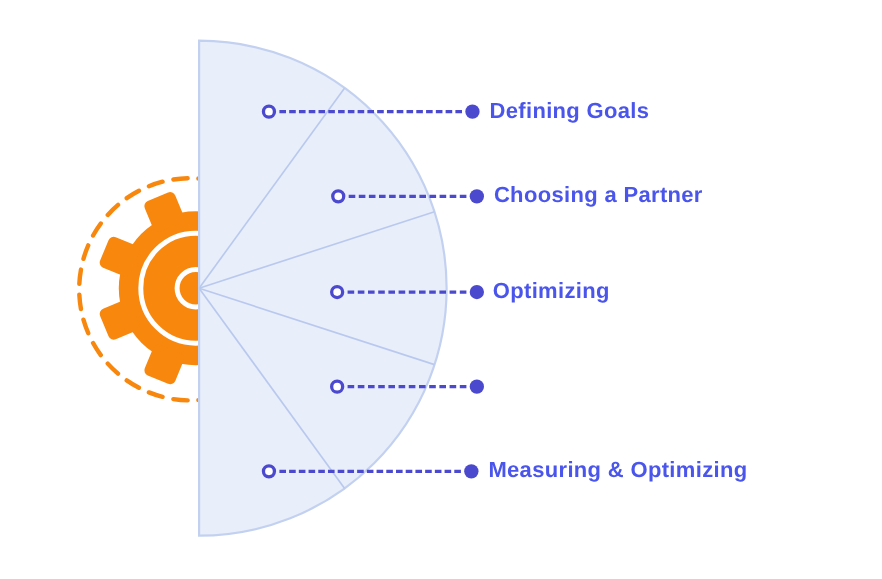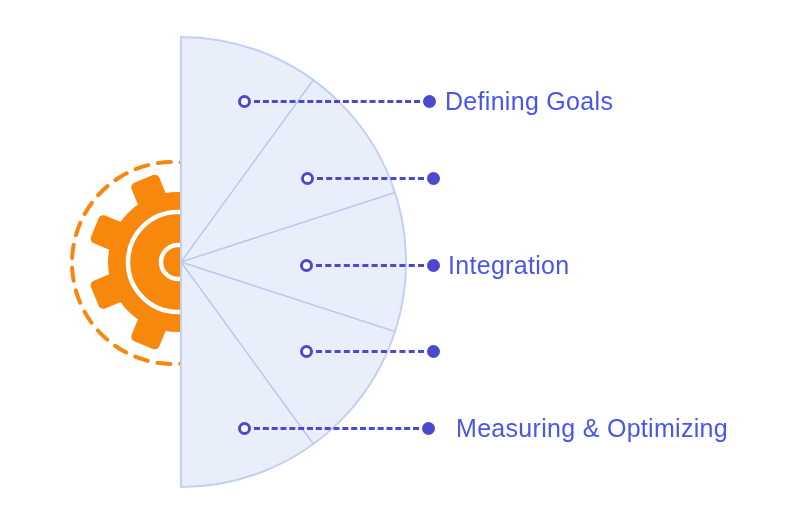--- a/index.html
+++ b/index.html
@@ -20,27 +20,27 @@
   .ring{width:13px;height:13px;box-sizing:border-box;border:3px solid var(--indigo);
         border-radius:50%;background:#ffffff;flex:0 0 auto;}
   .dashline{flex:1 1 auto;height:0;border-top:3px dashed var(--indigo);margin:0 3px;}
   .dot{width:13px;height:13px;border-radius:50%;background:var(--indigo);flex:0 0 auto;}
   .c1{left:238px;top:94px;width:198px;}
   .c2{left:301px;top:171px;width:139px;}
   .c3{left:300px;top:258px;width:140px;}
   .c4{left:300px;top:344px;width:140px;}
   .c5{left:238px;top:421px;width:197px;}
   
-  .step-label{position:absolute;font-size:25px;font-weight:400;letter-spacing:0.3px;
+  .step-label{position:absolute;font-size:20px;font-weight:700;letter-spacing:0.3px;
               color:var(--label-blue);line-height:26px;white-space:nowrap;}
   .l1{left:445px;top:88px;}
   .l2{left:449px;top:165px;}
   .l3{left:448px;top:252px;}
   .l4{left:449px;top:338px;}
-  .l5{left:444px;top:415px;margin-left:12px;}
+  .l5{left:444px;top:415px;}
 </style>
 </head>
 <body>
 
 <div class="canvas">
 
   <svg width="802" height="526" viewBox="0 0 802 526">
 
     <circle class="dashring" cx="173" cy="263" r="101"></circle>
 
@@ -90,16 +90,17 @@
     <span class="dashline"></span>
     <span class="dot"></span>
   </div>
   <div class="connector c5">
     <span class="ring"></span>
     <span class="dashline"></span>
     <span class="dot"></span>
   </div>
 
   <div class="step-label l1">Defining Goals</div>
-  <div class="step-label l3">Integration</div>
+  <div class="step-label l2">Choosing a Partner</div>
+  <div class="step-label l3">Optimizing</div>
   <div class="step-label l5">Measuring &amp; Optimizing</div>
 
 </div>
 
 </body></html>

